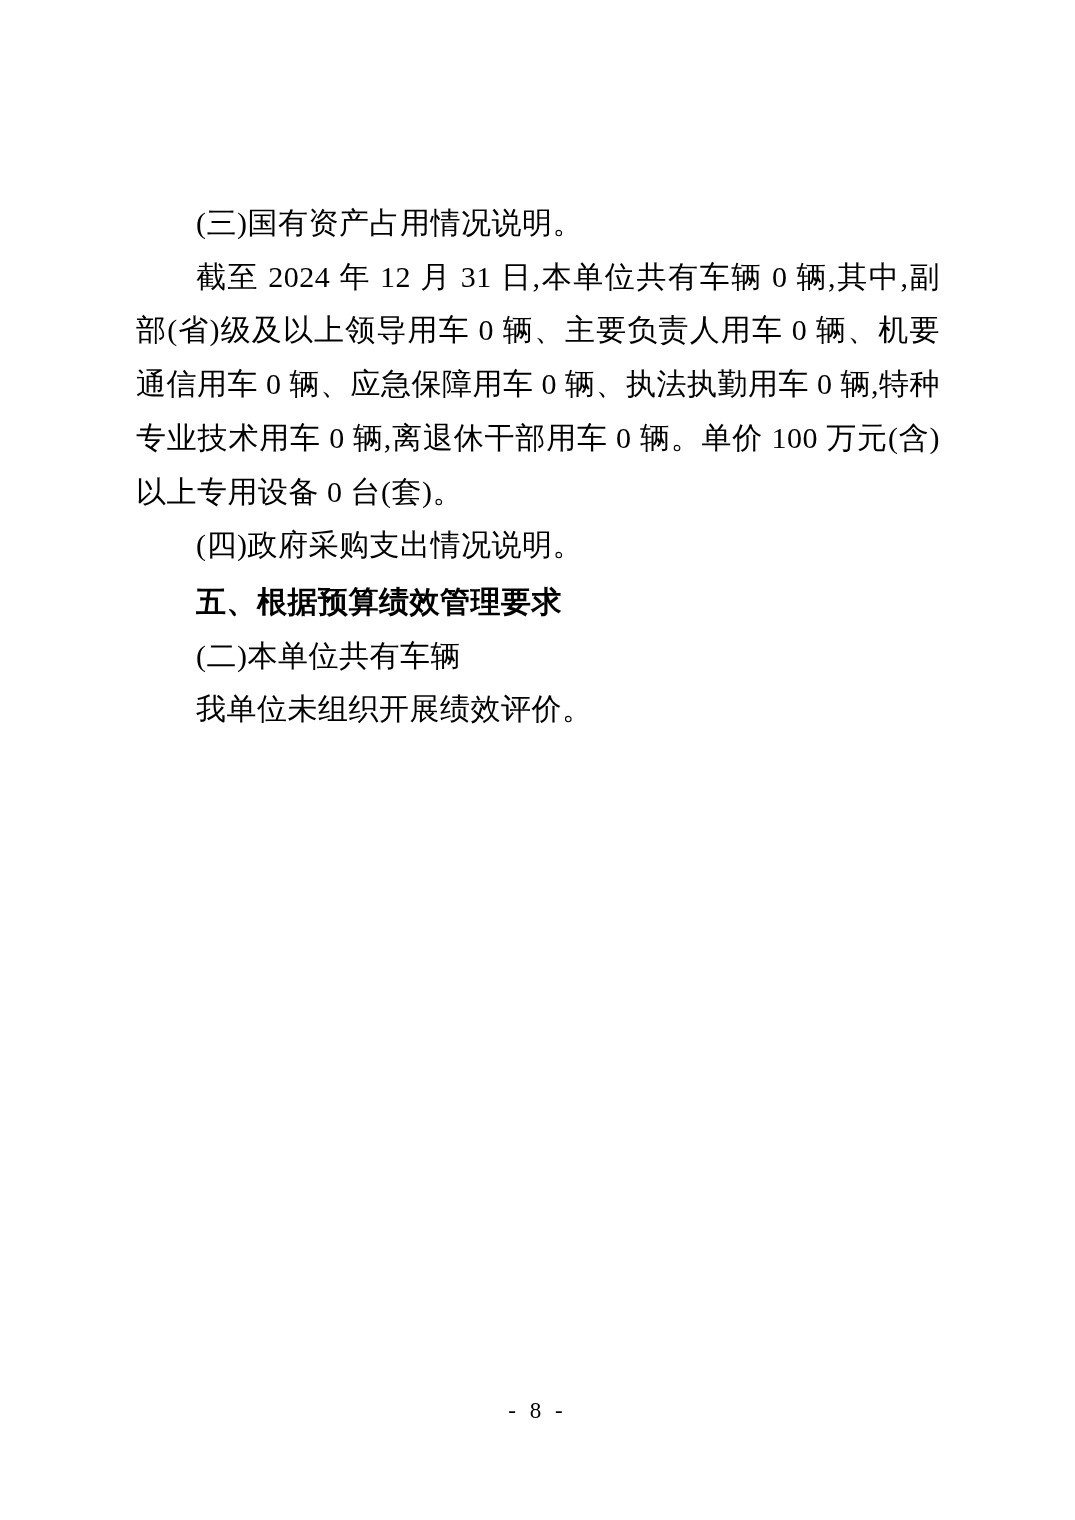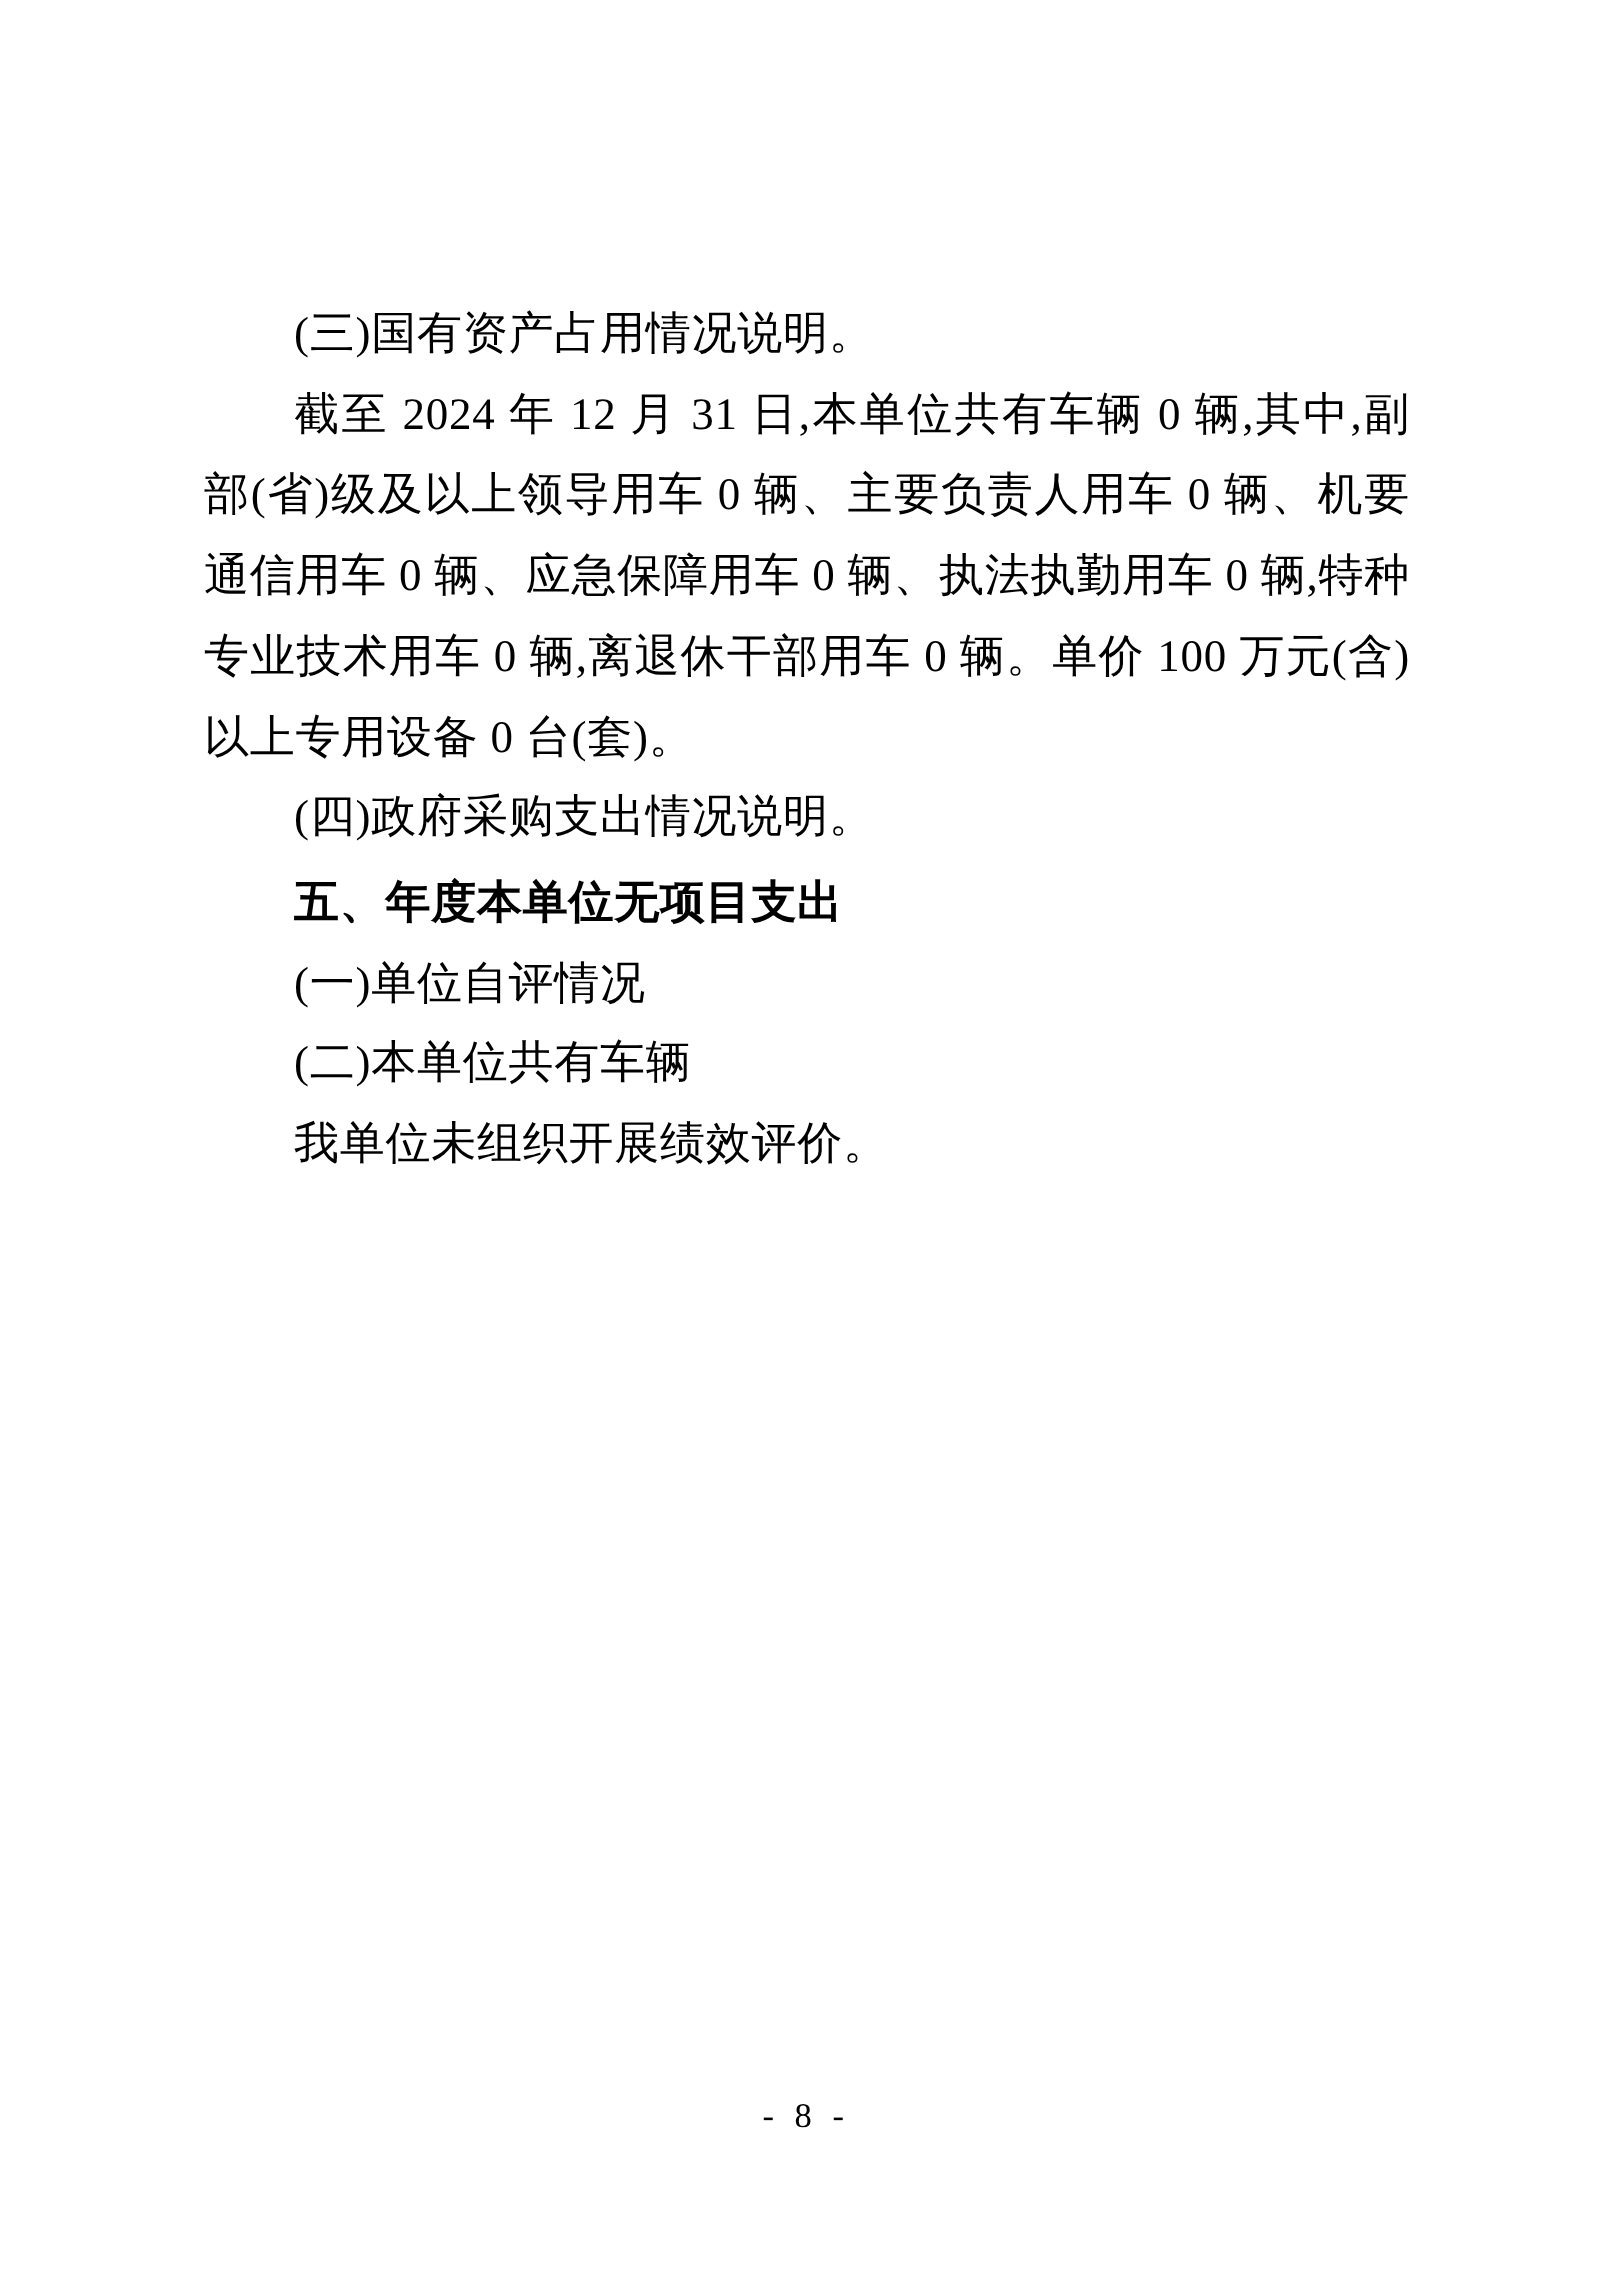--- a/index.html
+++ b/index.html
@@ -60,22 +60,21 @@
   }
 </style>
 </head>
 <body>
 
 <div class="page">
   <div class="content">
     <p class="subheading">(三)国有资产占用情况说明。</p>
     <p class="paragraph">截至 2024 年 12 月 31 日,本单位共有车辆 0 辆,其中,副部(省)级及以上领导用车 0 辆、主要负责人用车 0 辆、机要通信用车 0 辆、应急保障用车 0 辆、执法执勤用车 0 辆,特种专业技术用车 0 辆,离退休干部用车 0 辆。单价 100 万元(含)以上专用设备 0 台(套)。</p>
     <p class="subheading">(四)政府采购支出情况说明。</p>
-    <p class="section-heading">五、年度本单位无项目支出</p>
-    <p class="subheading">(一)单位自评情况</p>
+    <p class="section-heading">五、根据预算绩效管理要求</p>
     <p class="subheading">(二)本单位共有车辆</p>
     <p class="paragraph">我单位未组织开展绩效评价。</p>
   </div>
 
   <div class="footer">
     <span class="page-number">- 8 -</span>
   </div>
 </div>
 
 </body></html>

